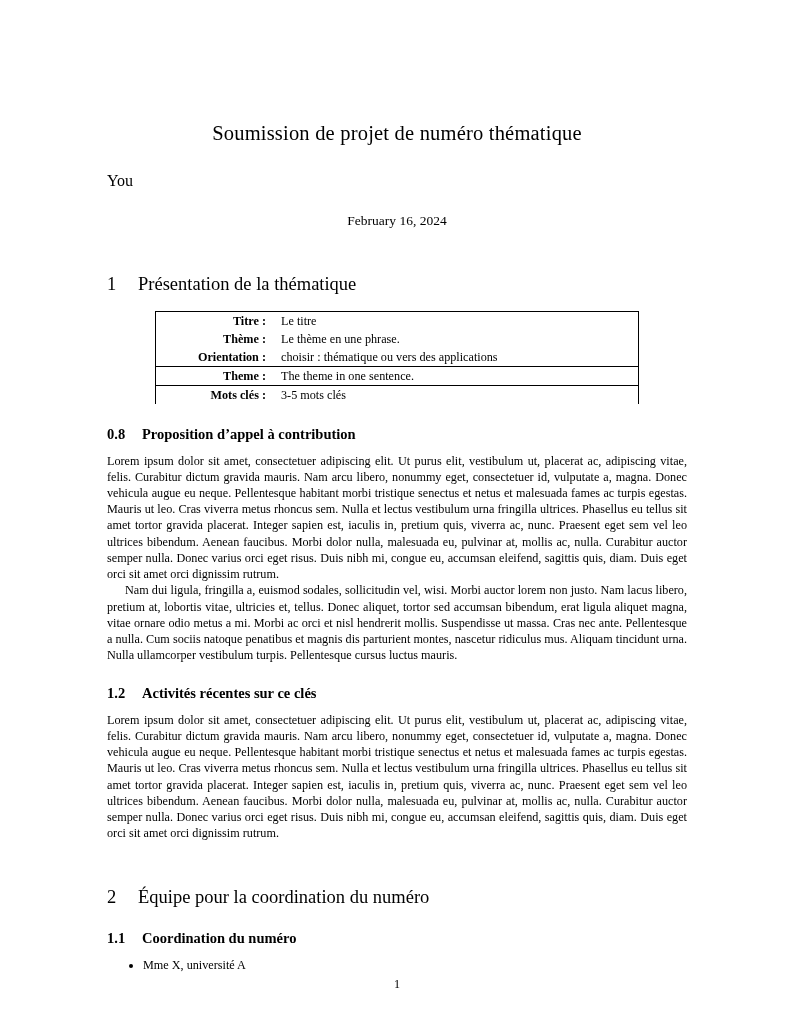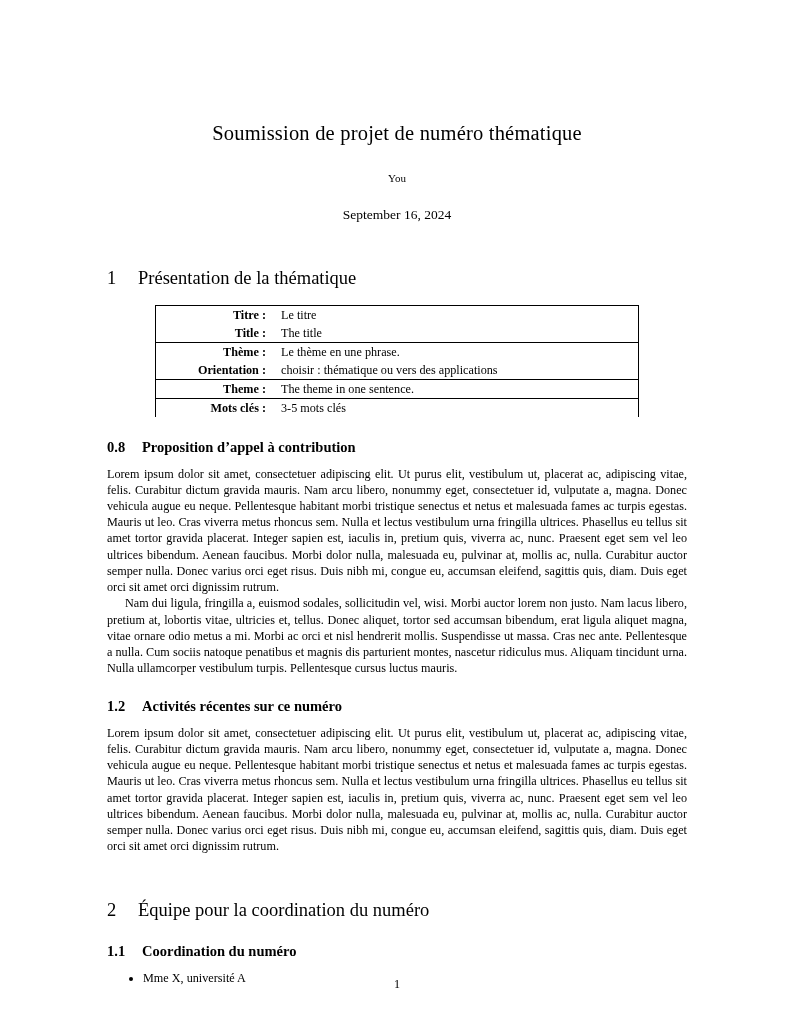--- a/index.html
+++ b/index.html
@@ -28,22 +28,21 @@
     top: 0;
     width: 580px;
   }
   .doc-title {
     text-align: center;
     font-size: 20.5px;
     margin-top: 122px;
     letter-spacing: 0.2px;
   }
   .doc-author {
-    text-align: center;
-    font-size: 11px;
+    font-size: 16px;
     margin-top: 27px;
   }
   .doc-date {
     text-align: center;
     font-size: 13.5px;
     margin-top: 23px;
   }
   h1.section {
     font-size: 18.5px;
     font-weight: normal;
@@ -124,35 +123,31 @@
   }
 </style>
 </head>
 <body>
 
 <div class="page">
   <div class="content">
 
     <div class="doc-title">Soumission de projet de numéro thématique</div>
     <div class="doc-author">You</div>
-    <div class="doc-date">September 16, 2024</div>
+    <div class="doc-date">February 16, 2024</div>
 
     <h1 class="section">
       <span class="num">1</span><span>Présentation de la thématique</span>
     </h1>
 
     <table class="info-table">
       <tbody>
           <tr class="group-top">
         <td class="label sidewall-left">Titre :</td>
         <td class="value sidewall-right">Le titre</td>
-      </tr>
-      <tr class="group-bottom">
-        <td class="label sidewall-left">Title :</td>
-        <td class="value sidewall-right">The title</td>
       </tr>
       <tr>
         <td class="label sidewall-left">Thème :</td>
         <td class="value sidewall-right">Le thème en une phrase.</td>
       </tr>
       <tr class="group-bottom">
         <td class="label sidewall-left">Orientation :</td>
         <td class="value sidewall-right">choisir : thématique ou vers des applications</td>
       </tr>
       <tr class="group-bottom">
@@ -166,21 +161,21 @@
     </tbody>
       </table>
 
     <h2 class="subsection">
       <span class="num">0.8</span><span>Proposition d’appel à contribution</span>
     </h2>
     <p class="body">Lorem ipsum dolor sit amet, consectetuer adipiscing elit. Ut purus elit, vestibulum ut, placerat ac, adipiscing vitae, felis. Curabitur dictum gravida mauris. Nam arcu libero, nonummy eget, consectetuer id, vulputate a, magna. Donec vehicula augue eu neque. Pellentesque habitant morbi tristique senectus et netus et malesuada fames ac turpis egestas. Mauris ut leo. Cras viverra metus rhoncus sem. Nulla et lectus vestibulum urna fringilla ultrices. Phasellus eu tellus sit amet tortor gravida placerat. Integer sapien est, iaculis in, pretium quis, viverra ac, nunc. Praesent eget sem vel leo ultrices bibendum. Aenean faucibus. Morbi dolor nulla, malesuada eu, pulvinar at, mollis ac, nulla. Curabitur auctor semper nulla. Donec varius orci eget risus. Duis nibh mi, congue eu, accumsan eleifend, sagittis quis, diam. Duis eget orci sit amet orci dignissim rutrum.</p>
     <p class="body indent">Nam dui ligula, fringilla a, euismod sodales, sollicitudin vel, wisi. Morbi auctor lorem non justo. Nam lacus libero, pretium at, lobortis vitae, ultricies et, tellus. Donec aliquet, tortor sed accumsan bibendum, erat ligula aliquet magna, vitae ornare odio metus a mi. Morbi ac orci et nisl hendrerit mollis. Suspendisse ut massa. Cras nec ante. Pellentesque a nulla. Cum sociis natoque penatibus et magnis dis parturient montes, nascetur ridiculus mus. Aliquam tincidunt urna. Nulla ullamcorper vestibulum turpis. Pellentesque cursus luctus mauris.</p>
 
     <h2 class="subsection">
-      <span class="num">1.2</span><span>Activités récentes sur ce numéro</span>
+      <span class="num">1.2</span><span>Activités récentes sur ce clés</span>
     </h2>
     <p class="body">Lorem ipsum dolor sit amet, consectetuer adipiscing elit. Ut purus elit, vestibulum ut, placerat ac, adipiscing vitae, felis. Curabitur dictum gravida mauris. Nam arcu libero, nonummy eget, consectetuer id, vulputate a, magna. Donec vehicula augue eu neque. Pellentesque habitant morbi tristique senectus et netus et malesuada fames ac turpis egestas. Mauris ut leo. Cras viverra metus rhoncus sem. Nulla et lectus vestibulum urna fringilla ultrices. Phasellus eu tellus sit amet tortor gravida placerat. Integer sapien est, iaculis in, pretium quis, viverra ac, nunc. Praesent eget sem vel leo ultrices bibendum. Aenean faucibus. Morbi dolor nulla, malesuada eu, pulvinar at, mollis ac, nulla. Curabitur auctor semper nulla. Donec varius orci eget risus. Duis nibh mi, congue eu, accumsan eleifend, sagittis quis, diam. Duis eget orci sit amet orci dignissim rutrum.</p>
 
     <h1 class="section">
       <span class="num">2</span><span>Équipe pour la coordination du numéro</span>
     </h1>
 
     <h2 class="subsection">
       <span class="num">1.1</span><span>Coordination du numéro</span>
     </h2>

